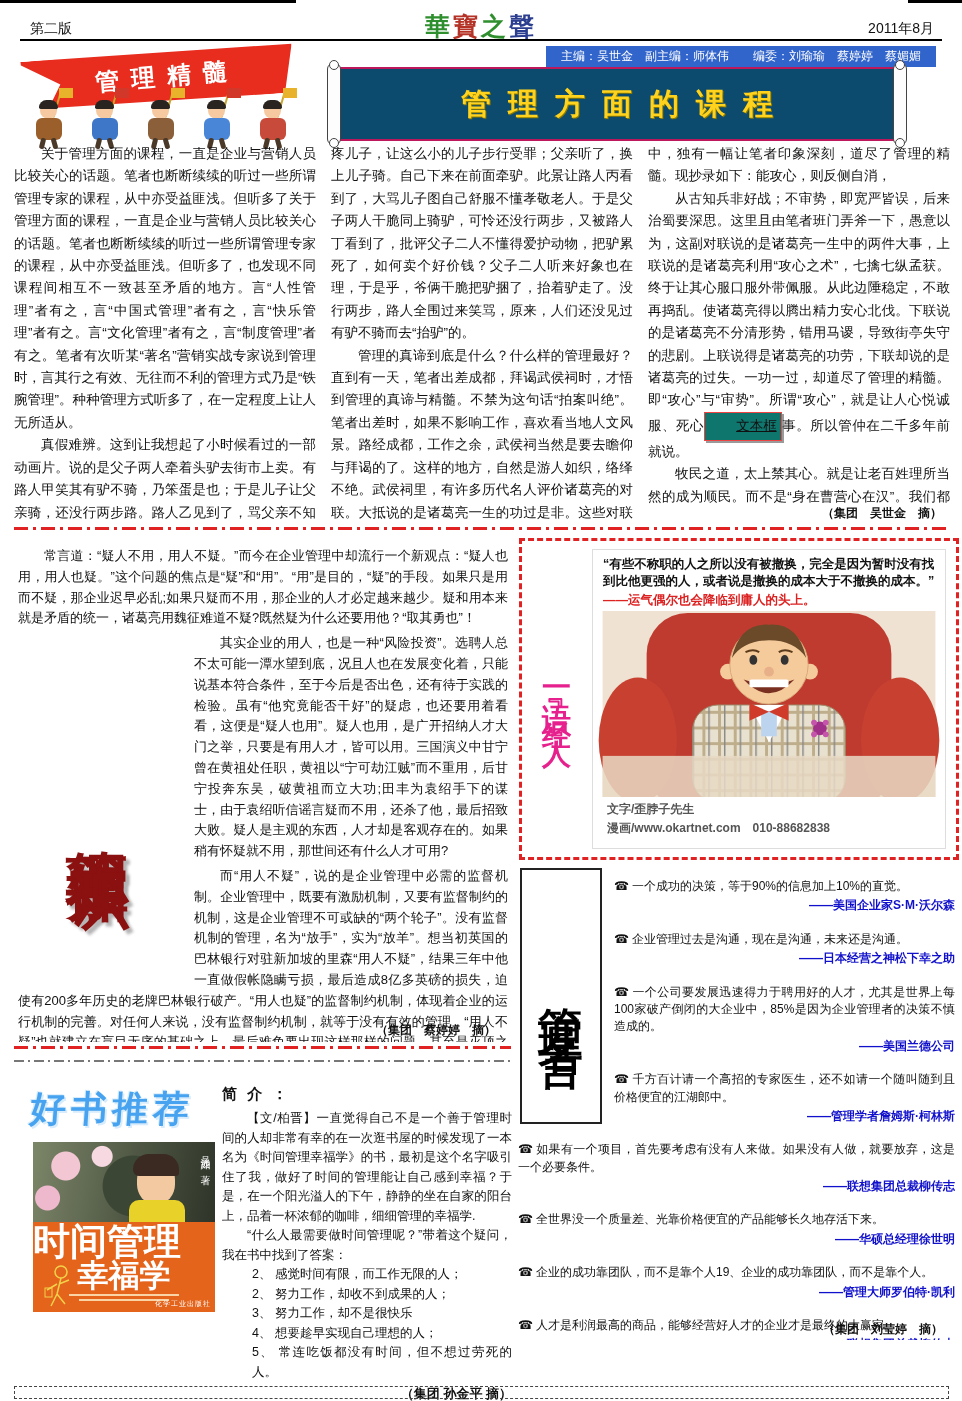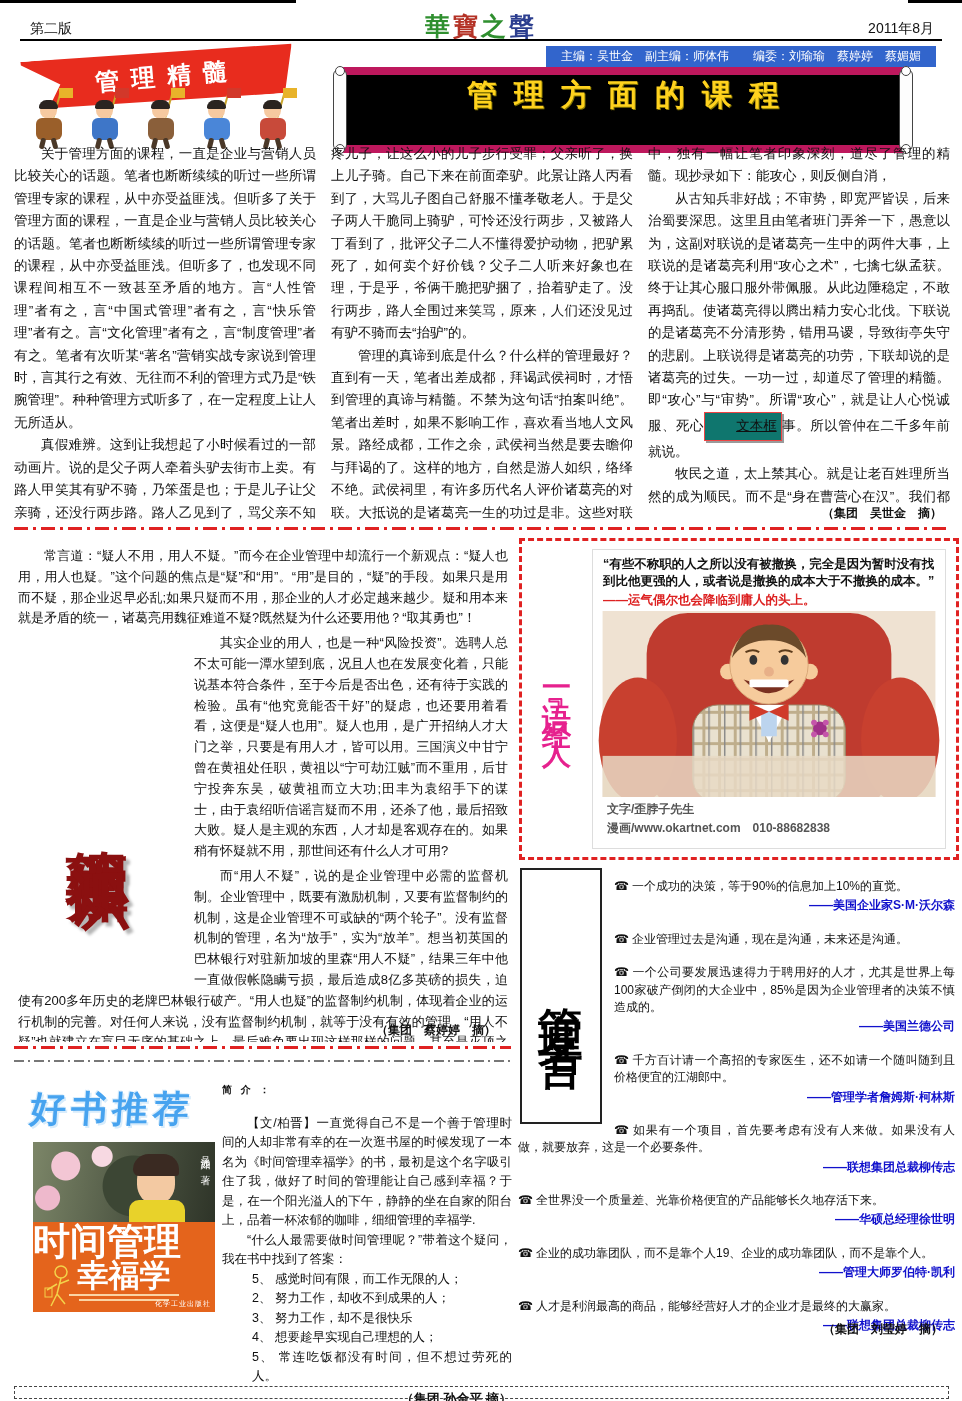--- a/index.html
+++ b/index.html
@@ -26,22 +26,22 @@
   .kid{position:absolute;width:44px;height:52px;}
   .kid .stick{position:absolute;left:28px;top:-4px;width:2px;height:26px;background:#caa52a;transform:rotate(16deg);}
   .kid .flag{position:absolute;left:31px;top:-8px;width:14px;height:10px;background:#e8b32a;}
   .kid.alt .flag{background:#d2382a;}
   .kid .head{position:absolute;left:12px;top:6px;width:17px;height:17px;border-radius:50%;background:#f6c9a0;}
   .kid .head::before{content:"";position:absolute;left:-1px;top:-2px;width:19px;height:9px;background:#2a2420;border-radius:9px 9px 2px 2px;}
   .kid .body{position:absolute;left:8px;top:22px;width:26px;height:22px;border-radius:6px;}
   .kid .leg1,.kid .leg2{position:absolute;top:42px;width:5px;height:11px;background:#4a3828;border-radius:2px;}
   .kid .leg1{left:12px;transform:rotate(14deg);}  .kid .leg2{left:24px;transform:rotate(-16deg);}
   
-  .greenbox{position:absolute;left:337px;top:67px;width:556px;height:70px;background:#000000;
-            border:8px solid #be185d;display:flex;align-items:flex-start;justify-content:center;}
+  .greenbox{position:absolute;left:337px;top:67px;width:556px;height:70px;background:#0c4a6e;
+            border:2px solid #be185d;display:flex;align-items:center;justify-content:center;}
   .greenbox .t{color:#ffd21e;font-size:30px;font-weight:bold;letter-spacing:17px;padding-left:17px;
                font-family:"DejaVu Serif",serif;text-shadow:1px 1px 0 #8a7a00;}
   .scroll{position:absolute;top:-6px;width:12px;height:80px;background:#fdfdfd;border:1px solid #444;border-radius:6px;}
   .scroll::before,.scroll::after{content:"";position:absolute;left:1px;width:8px;height:8px;border:1px solid #444;border-radius:50%;background:#fff;}
   .scroll::before{top:-4px}.scroll::after{bottom:-4px}
   .scroll.sl{left:-12px}.scroll.sr{right:-12px}
   
   .lead{position:absolute;left:14px;top:143px;width:936px;height:384px;
         column-count:3;column-gap:15px;column-fill:auto;
         font-size:13.5px;line-height:1.66;text-align:justify;overflow:hidden;}
@@ -104,21 +104,21 @@
   .cover .author{position:absolute;right:3px;top:6px;writing-mode:vertical-rl;text-orientation:upright;
       color:#fff;font-size:10px;letter-spacing:2px;}
   .cover .t1{position:absolute;left:0;width:100%;top:80px;text-align:left;color:#fff;font-weight:bold;
       font-size:37px;line-height:1.05;font-family:"DejaVu Serif",serif;}
   .cover .t2{position:absolute;left:0;width:100%;top:118px;text-align:center;color:#fff;font-weight:bold;
       font-size:31px;line-height:1;font-family:"DejaVu Serif",serif;}
   .cover .blurb{position:absolute;left:36px;width:110px;height:2px;background:rgba(255,240,200,.8);}
   .cover .doodle{position:absolute;left:6px;bottom:4px;width:40px;height:44px;}
   .cover .publisher{position:absolute;right:4px;bottom:3px;color:#fff;font-size:7px;letter-spacing:1px;}
   .intro{position:absolute;left:222px;top:1082px;width:290px;font-size:12.5px;line-height:1.56;text-align:justify;}
-  .intro h3{margin:0 0 16px;font-size:10px;letter-spacing:3px;}
+  .intro h3{margin:0 0 4px;font-size:15px;letter-spacing:3px;}
   .intro p{margin:0;text-indent:2em;}
   .intro .li{padding-left:2.4em;text-indent:0;}
   .intro .byline{display:block;text-align:right;margin-top:2px;font-size:13px;}
   
   .bottom-box{position:absolute;left:14px;top:1386px;width:933px;height:11px;border:1.5px dashed #444;}
 </style>
 </head>
 <body>
 
 <div class="page">
@@ -259,20 +259,21 @@
     </div>
   </div>
 
   <div class="quotes">
     <div class="vtitle">管理名言</div>
 
     <p class="q"><span class="bullet">☎</span><span>一个成功的决策，等于90%的信息加上10%的直觉。</span></p>
     <div class="qa">——美国企业家S·M·沃尔森</div>
 
     <p class="q"><span class="bullet">☎</span><span>企业管理过去是沟通，现在是沟通，未来还是沟通。</span></p>
+    <div class="qa">——日本经营之神松下幸之助</div>
 
     <p class="q"><span class="bullet">☎</span><span>一个公司要发展迅速得力于聘用好的人才，尤其是世界上每100家破产倒闭的大企业中，85%是因为企业管理者的决策不慎造成的。</span></p>
     <div class="qa">——美国兰德公司</div>
 
     <p class="q"><span class="bullet">☎</span><span>千方百计请一个高招的专家医生，还不如请一个随叫随到且价格便宜的江湖郎中。</span></p>
     <div class="qa">——管理学者詹姆斯·柯林斯</div>
 
     <p class="q"><span class="bullet">☎</span><span>如果有一个项目，首先要考虑有没有人来做。如果没有人做，就要放弃，这是一个必要条件。</span></p>
     <div class="qa">——联想集团总裁柳传志</div>
 
@@ -307,21 +308,21 @@
       <circle cx="22" cy="8" r="6" fill="none" stroke="#f3d24a" stroke-width="1.5"></circle>
       <path d="M22,14 L18,30 M18,20 L8,26 M20,20 L30,16 M18,30 L12,42 M18,30 L26,40" stroke="#f3d24a" stroke-width="1.5" fill="none"></path>
       <rect x="6" y="24" width="7" height="9" fill="none" stroke="#f3d24a"></rect>
     </svg>
     <div class="publisher">化学工业出版社</div>
   </div>
   <div class="intro">
     <h3>简 介 ：</h3>
     <p>【文/柏晋】一直觉得自己不是一个善于管理时间的人却非常有幸的在一次逛书屋的时候发现了一本名为《时间管理幸福学》的书，最初是这个名字吸引住了我，做好了时间的管理能让自己感到幸福？于是，在一个阳光溢人的下午，静静的坐在自家的阳台上，品着一杯浓郁的咖啡，细细管理的幸福学.</p>
     <p>“什么人最需要做时间管理呢？”带着这个疑问，我在书中找到了答案：</p>
-    <p class="li">5、 感觉时间有限，而工作无限的人；</p>
+    <p class="li">2、 感觉时间有限，而工作无限的人；</p>
     <p class="li">2、 努力工作，却收不到成果的人；</p>
     <p class="li">3、 努力工作，却不是很快乐</p>
     <p class="li">4、 想要趁早实现自己理想的人；</p>
     <p class="li">5、 常连吃饭都没有时间，但不想过劳死的人。</p>
     <span class="byline">（集团 孙金平 摘）</span>
   </div>
 
   <div class="bottom-box"></div>
 
 </div>

